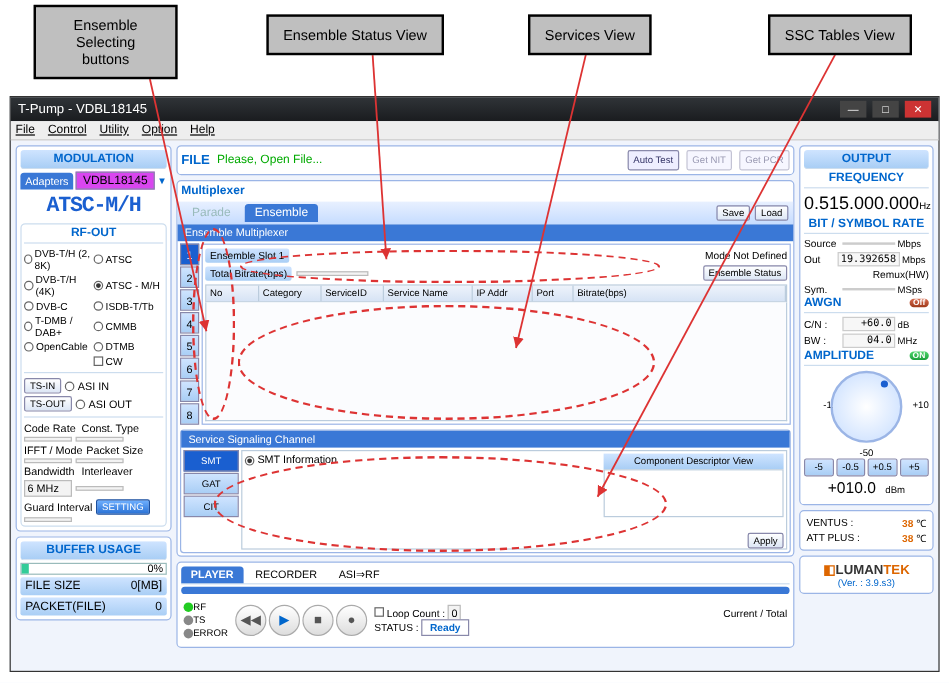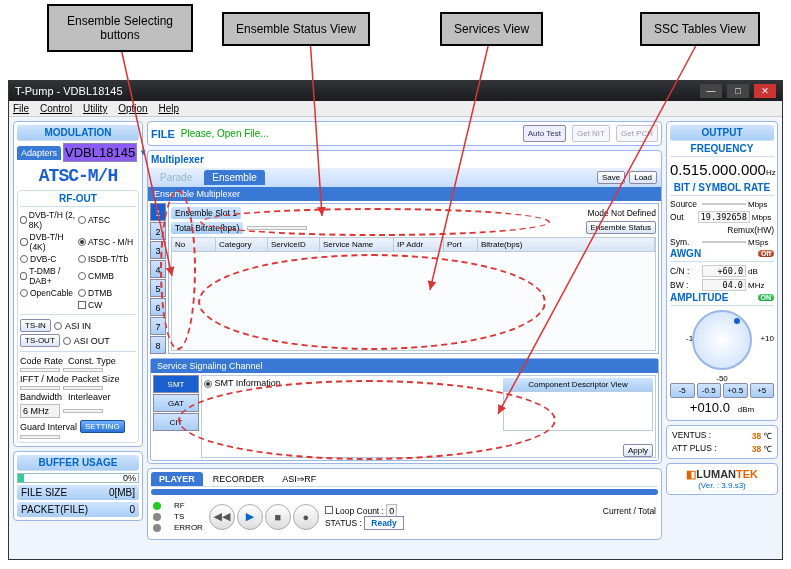--- a/index.html
+++ b/index.html
@@ -14,21 +14,21 @@
   .menubar span { margin-right: 8px; text-decoration: underline; }
   .content { display: flex; padding: 4px; gap: 4px; }
   .leftcol { width: 130px; display: flex; flex-direction: column; gap: 4px; }
   .midcol { flex: 1; display: flex; flex-direction: column; gap: 4px; }
   .rightcol { width: 112px; display: flex; flex-direction: column; gap: 4px; }
   .panel { background: #fff; border: 1px solid #9bb5e6; border-radius: 4px; padding: 3px; }
   .panel-head { color: #0066cc; font-weight: bold; font-size: 10px; text-align: center; border-bottom: 1px solid #cde; padding-bottom: 2px; margin-bottom: 2px; }
   .panel-head.bg { background: linear-gradient(#cfe4ff,#a9cef5); border-radius: 3px; padding: 2px; }
   .adapter-row { display: flex; gap: 2px; align-items: center; }
   .adapter-tab { background: #3a78d6; color: #fff; font-size: 9px; padding: 2px 4px; border-radius: 3px 3px 0 0; }
-  .adapter-sel { flex: 1; border: 1px solid #88a; font-size: 13px; padding: 1px; background: #8b5cf6; }
+  .adapter-sel { flex: 1; border: 1px solid #88a; font-size: 10px; padding: 1px; background: #d946ef; text-align: center; }
   .atsc-label { font-family: 'Courier New', monospace; font-size: 18px; font-weight: bold; color: #1a5fd0; text-align: center; letter-spacing: -1px; padding: 4px 0; }
   .rfout-grid { font-size: 8.5px; }
   .rfout-grid .row { display: flex; padding: 1px 0; }
   .rfout-grid .cell { flex: 1; display: flex; align-items: center; gap: 2px; }
   .radio { width: 8px; height: 8px; border: 1px solid #666; border-radius: 50%; display: inline-block; }
   .radio.on::after { content: ''; display: block; width: 4px; height: 4px; background: #333; border-radius: 50%; margin: 1px; }
   .check { width: 8px; height: 8px; border: 1px solid #666; display: inline-block; }
   .sep { height: 1px; background: #cde; margin: 3px 0; }
   .smallrow { display: flex; font-size: 9px; align-items: center; gap: 3px; padding: 1px 0; }
   .smallrow .lbl { min-width: 45px; }
@@ -72,21 +72,21 @@
   .ssc-main { flex: 1; border: 1px solid #bcd; padding: 2px; font-size: 9px; }
   .comp-box { float: right; width: 150px; }
   .comp-box .comp-lbl { background: linear-gradient(#cfe4ff,#a9cef5); font-size: 8px; padding: 2px; text-align: center; }
   .comp-box .comp-area { height: 40px; border: 1px solid #bcd; background: #fff; }
   .player { background: #fff; border: 1px solid #9bb5e6; border-radius: 4px; padding: 3px; }
   .player-tabs { display: flex; gap: 2px; font-size: 9px; border-bottom: 1px solid #cde; }
   .player-tabs span { padding: 2px 8px; }
   .player-tabs .active { background: #3a78d6; color: #fff; border-radius: 3px 3px 0 0; font-weight: bold; }
   .player-body { display: flex; gap: 6px; align-items: center; padding: 4px 2px; font-size: 8.5px; }
   .leds { display: flex; flex-direction: column; gap: 2px; font-size: 8px; }
-  .led { display: flex; align-items: center; gap: 13px; }
+  .led { display: flex; align-items: center; gap: 0; }
   .dot { width: 8px; height: 8px; border-radius: 50%; background: #888; }
   .dot.green { background: #2c2; }
   .transport { display: flex; gap: 2px; }
   .tbtn { width: 26px; height: 26px; border: 1px solid #aaa; border-radius: 50%; background: linear-gradient(#fff,#ddd); display: flex; align-items: center; justify-content: center; font-size: 11px; color: #555; }
   .status-box { border: 1px solid #88a; padding: 1px 6px; color: #06c; font-weight: bold; background: #fff; margin-top: 28px; }
   .freq-disp { font-family: 'Courier New', monospace; font-size: 15px; letter-spacing: 0px; text-align: center; padding: 2px 0; }
   .rrow { display: flex; font-size: 8.5px; align-items: center; gap: 2px; padding: 1px 0; }
   .rrow .rlbl { width: 30px; }
   .rrow .rval { flex: 1; text-align: right; border: 1px solid #ccc; background: #f7f7f7; padding: 0 2px; font-family: monospace; }
   .rrow .runit { width: 26px; font-size: 8px; }
@@ -101,21 +101,21 @@
   .logo .lumen { color: #333; }
   .logo .lumen b { color: #d60; }
   .logo .ver { font-size: 8px; color: #06c; font-weight: normal; }
   .ellipse { position: absolute; border: 2px dashed #d33; border-radius: 50%; pointer-events: none; z-index: 50; }
   .pill { background: linear-gradient(#4fd66b,#1a9f3a); color:#fff; font-size:7px; padding:0 3px; border-radius:6px; display:inline-block; }
   .pill.off { background: linear-gradient(#d66b4f,#9f3a1a); }
 </style>
 </head>
 <body>
 
-<div class="callout" style="top:4px; left:28px; width:146px;margin-left:19px;">Ensemble
+<div class="callout" style="top:4px; left:28px; width:120px;">Ensemble
 Selecting buttons</div>
 <div class="callout" style="top:12px; left:222px;">Ensemble Status View</div>
 <div class="callout" style="top:12px; left:440px;">Services View</div>
 <div class="callout" style="top:12px; left:640px;">SSC Tables View</div>
 
 <svg class="arrow-svg">
   <defs>
       <marker id="ah" markerWidth="8" markerHeight="8" refX="6" refY="3" orient="auto">
         <path d="M0,0 L6,3 L0,6 Z" fill="#d33"></path>
       </marker>

